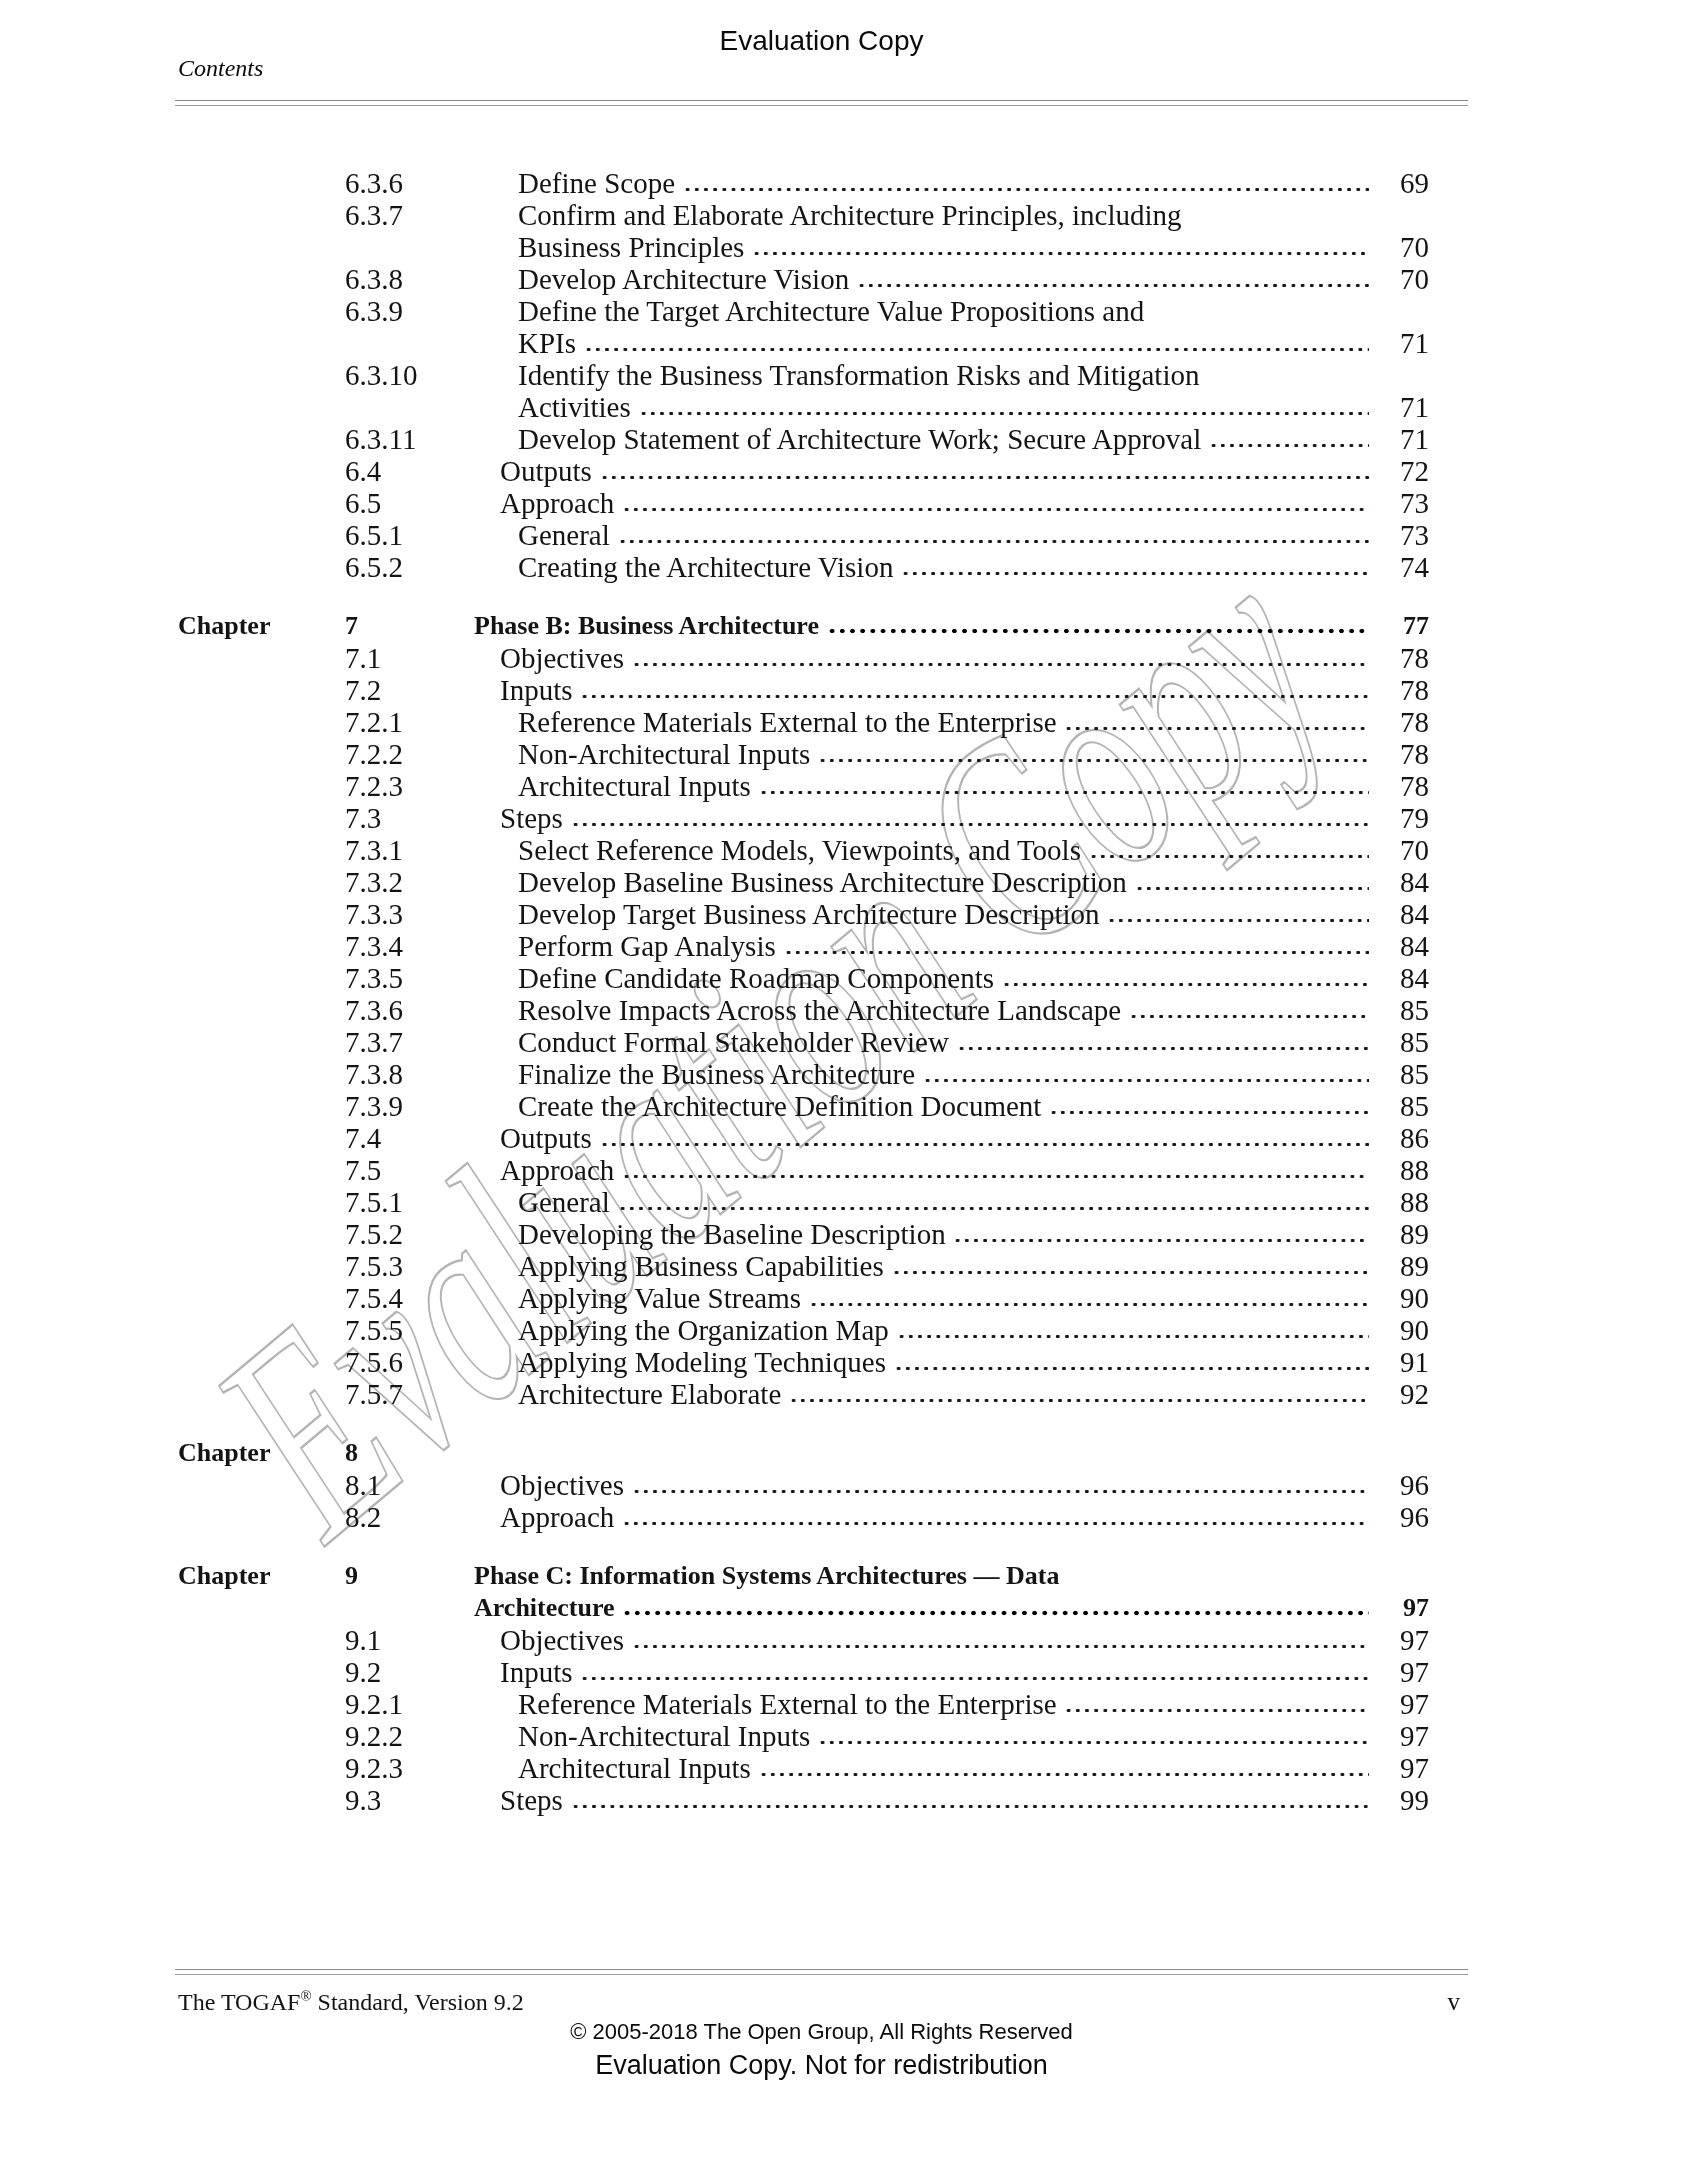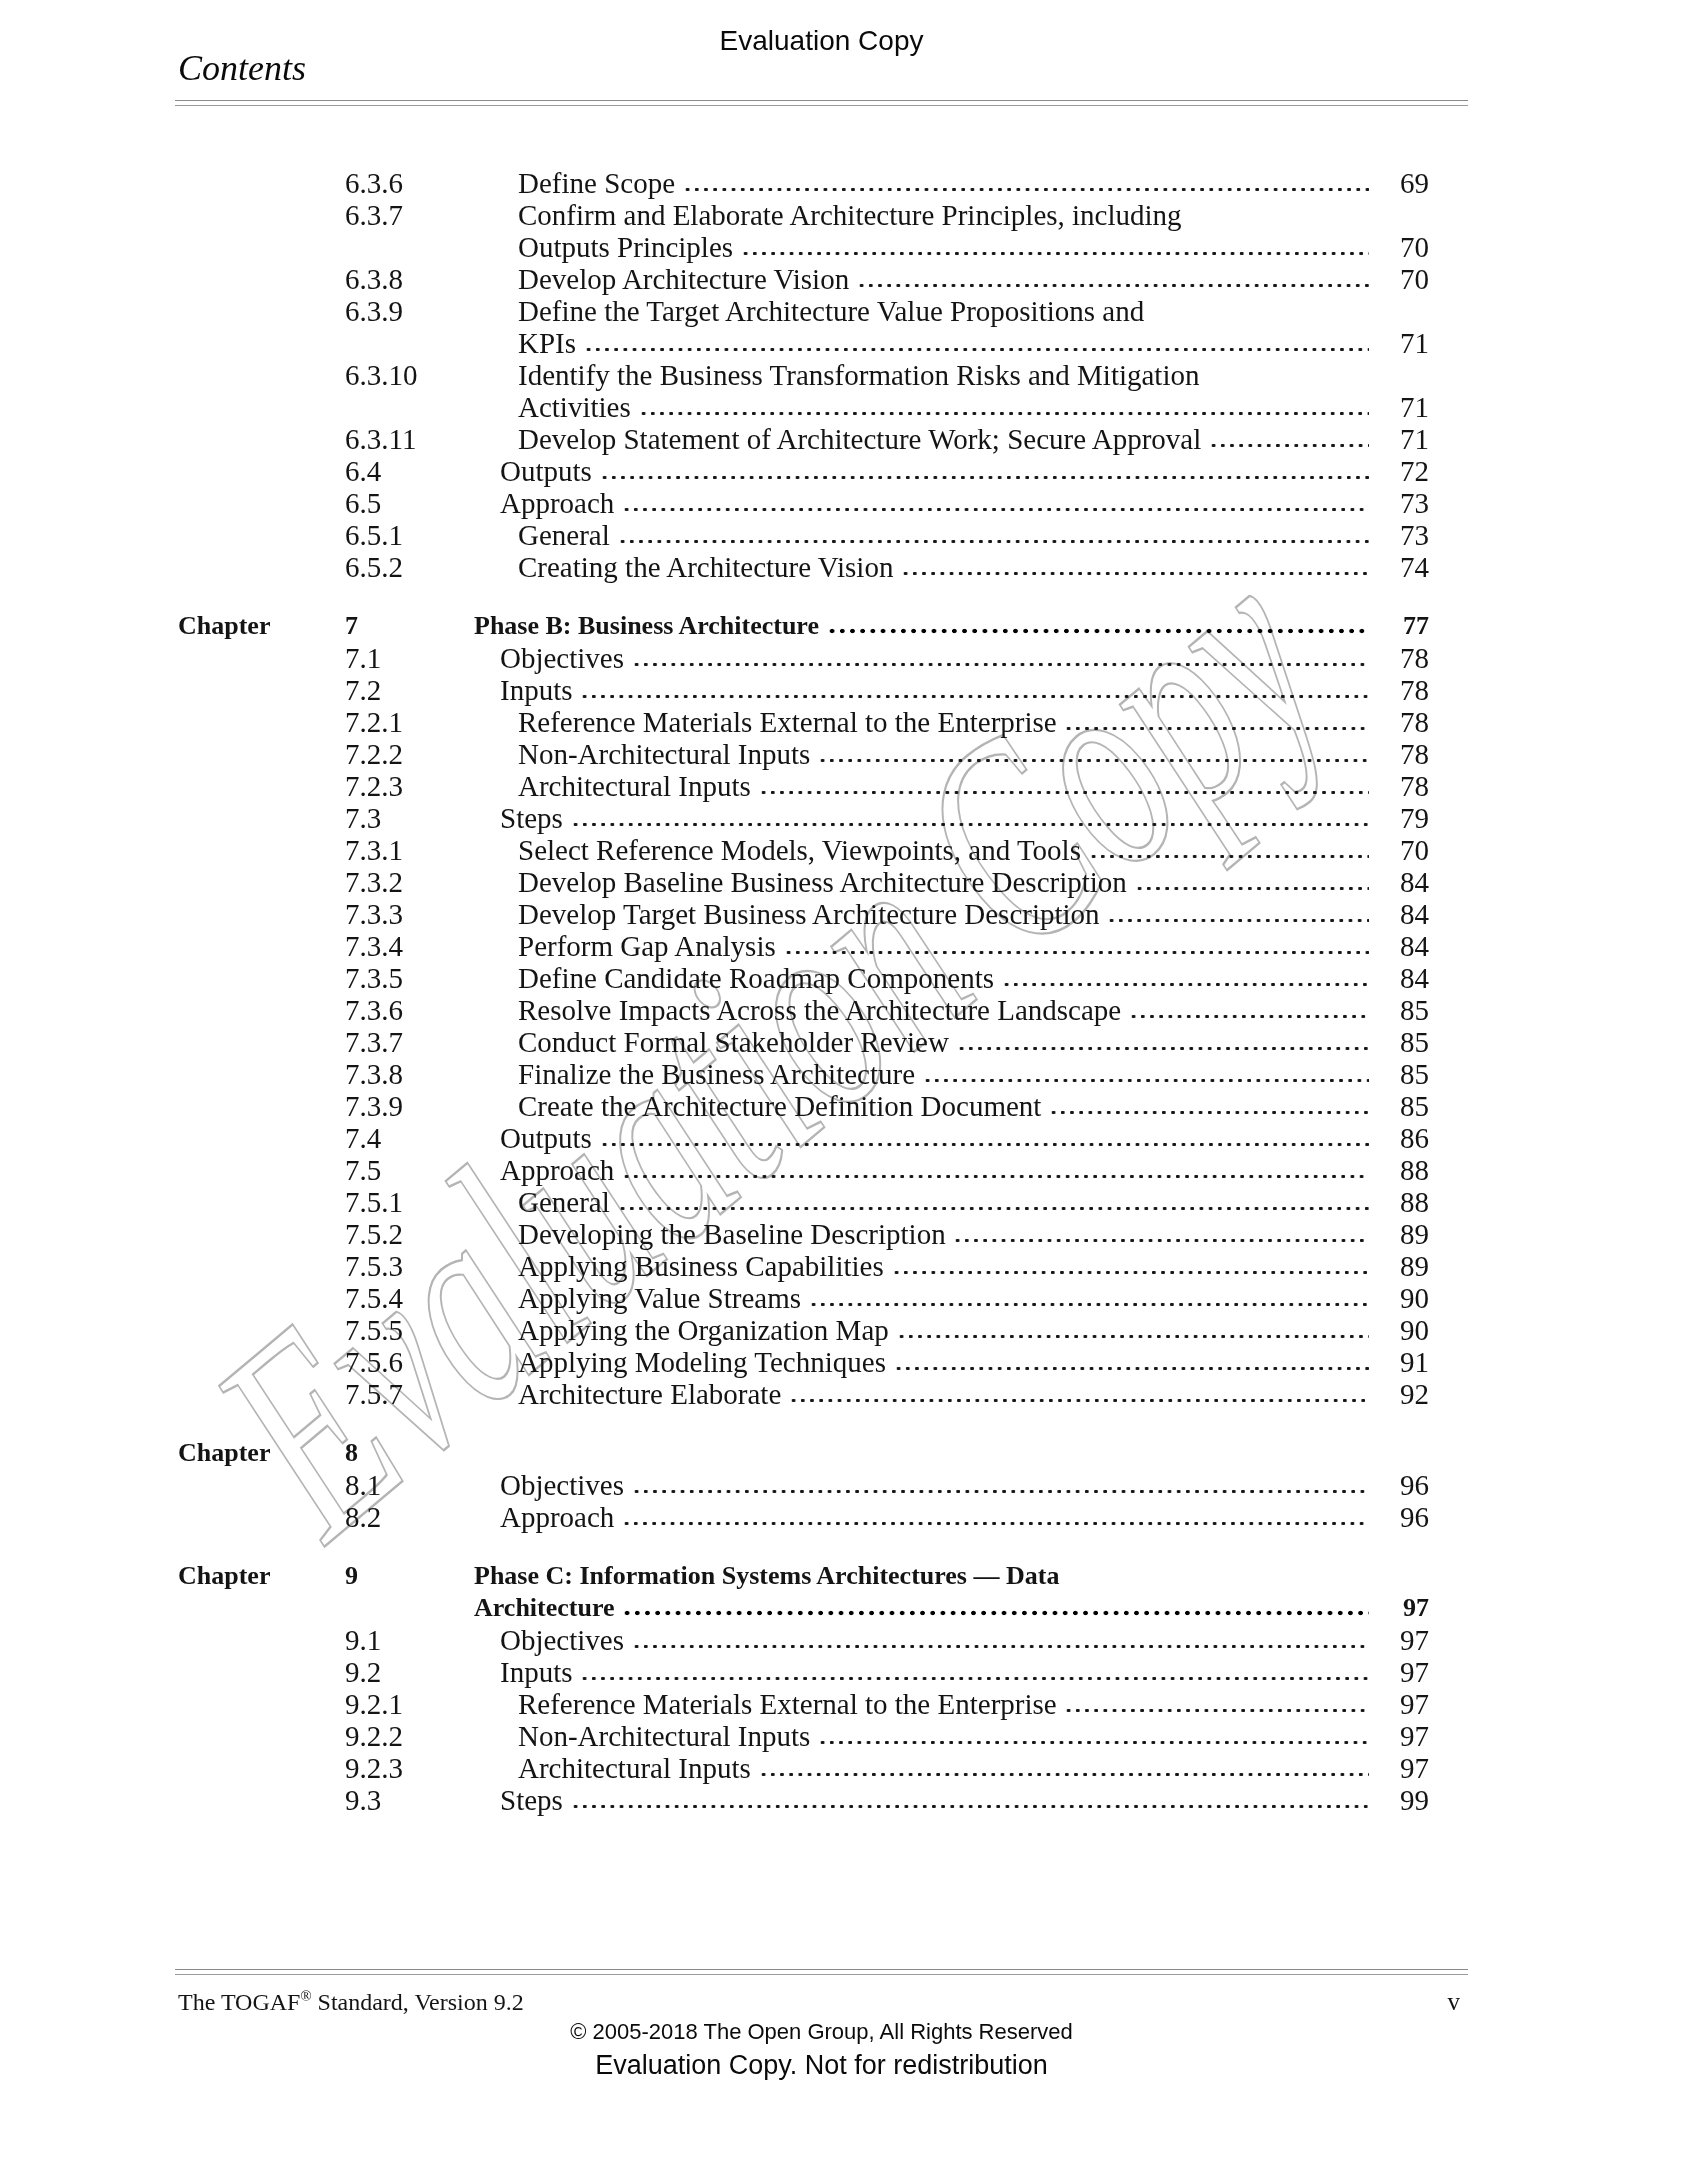--- a/index.html
+++ b/index.html
@@ -14,21 +14,21 @@
   }
   
   .eval-top{
     position:absolute;top:25px;left:175px;width:1293px;
     text-align:center;
     font-family:"Liberation Sans",sans-serif;
     font-size:28px;line-height:31px;color:#0a0a0a;
   }
   .contents-title{
     position:absolute;top:49px;left:178px;
-    font-style:italic;font-size:36px;line-height:39px;color:#0a0a0a;
+    font-style:italic;font-size:24px;line-height:39px;color:#0a0a0a;
   }
   .double-rule{
     border-top:1.9px solid #8a8a8a;
     border-bottom:1.9px solid #9a9a9a;
     height:3.9px;
   }
   .rule-top{position:absolute;top:100px;left:175px;width:1293px;}
   
   .wm{position:absolute;left:0;top:0;z-index:0;}
   
@@ -101,21 +101,21 @@
             <span class="leader"></span>
             <span class="pg">69</span>
           </div>
         </div>
       </div>
       <div class="row l3">
         <span class="c-num">6.3.7</span>
         <div class="c-body">
           <div class="pre-line">Confirm and Elaborate Architecture Principles, including</div>
           <div class="lastline">
-            <span class="t">Outputs Principles</span>
+            <span class="t">Business Principles</span>
             <span class="leader"></span>
             <span class="pg">70</span>
           </div>
         </div>
       </div>
       <div class="row l3">
         <span class="c-num">6.3.8</span>
         <div class="c-body">
           <div class="lastline">
             <span class="t">Develop Architecture Vision</span>

